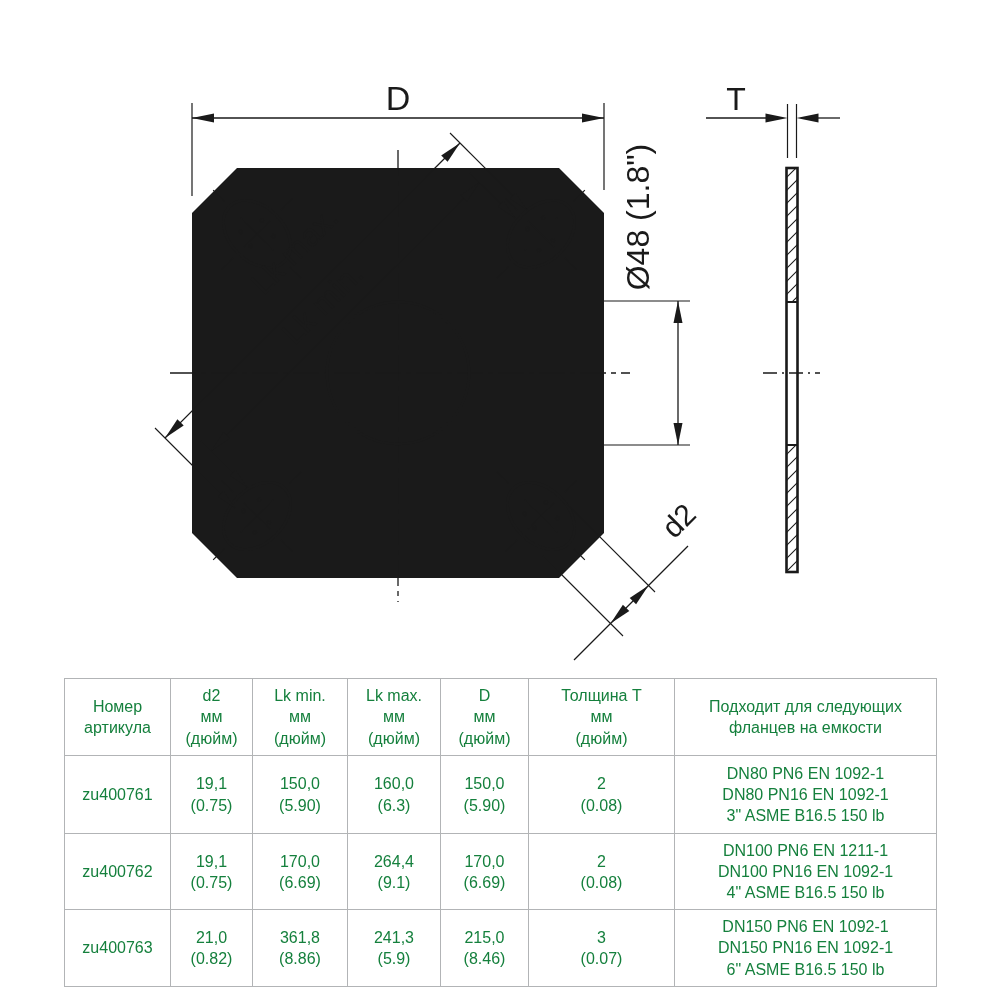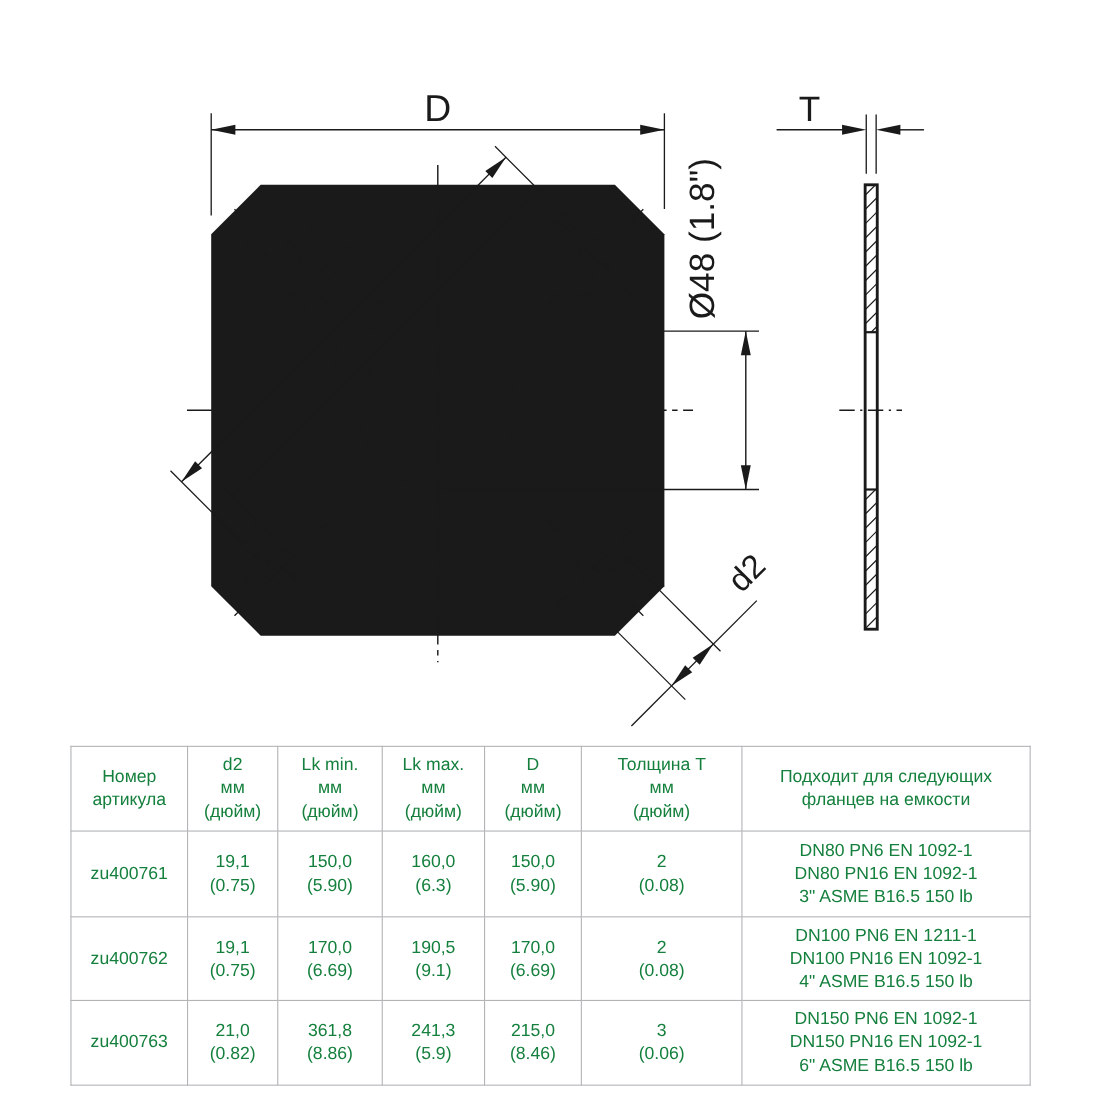--- a/index.html
+++ b/index.html
@@ -232,21 +232,21 @@
           </td>
       <td>
             <div>19,1</div>
             <div>(0.75)</div>
           </td>
       <td>
             <div>170,0</div>
             <div>(6.69)</div>
           </td>
       <td>
-            <div>190,5</div>
+            <div>264,4</div>
             <div>(9.1)</div>
           </td>
       <td>
             <div>170,0</div>
             <div>(6.69)</div>
           </td>
       <td>
             <div>2</div>
             <div>(0.08)</div>
           </td>
@@ -271,21 +271,21 @@
       <td>
             <div>241,3</div>
             <div>(5.9)</div>
           </td>
       <td>
             <div>215,0</div>
             <div>(8.46)</div>
           </td>
       <td>
             <div>3</div>
-            <div>(0.06)</div>
+            <div>(0.07)</div>
           </td>
       <td>
         <div>DN150 PN6 EN 1092-1</div>
         <div>DN150 PN16 EN 1092-1</div>
         <div>6" ASME B16.5 150 lb</div>
       </td>
     </tr>
   </tbody>
 </table>
 

